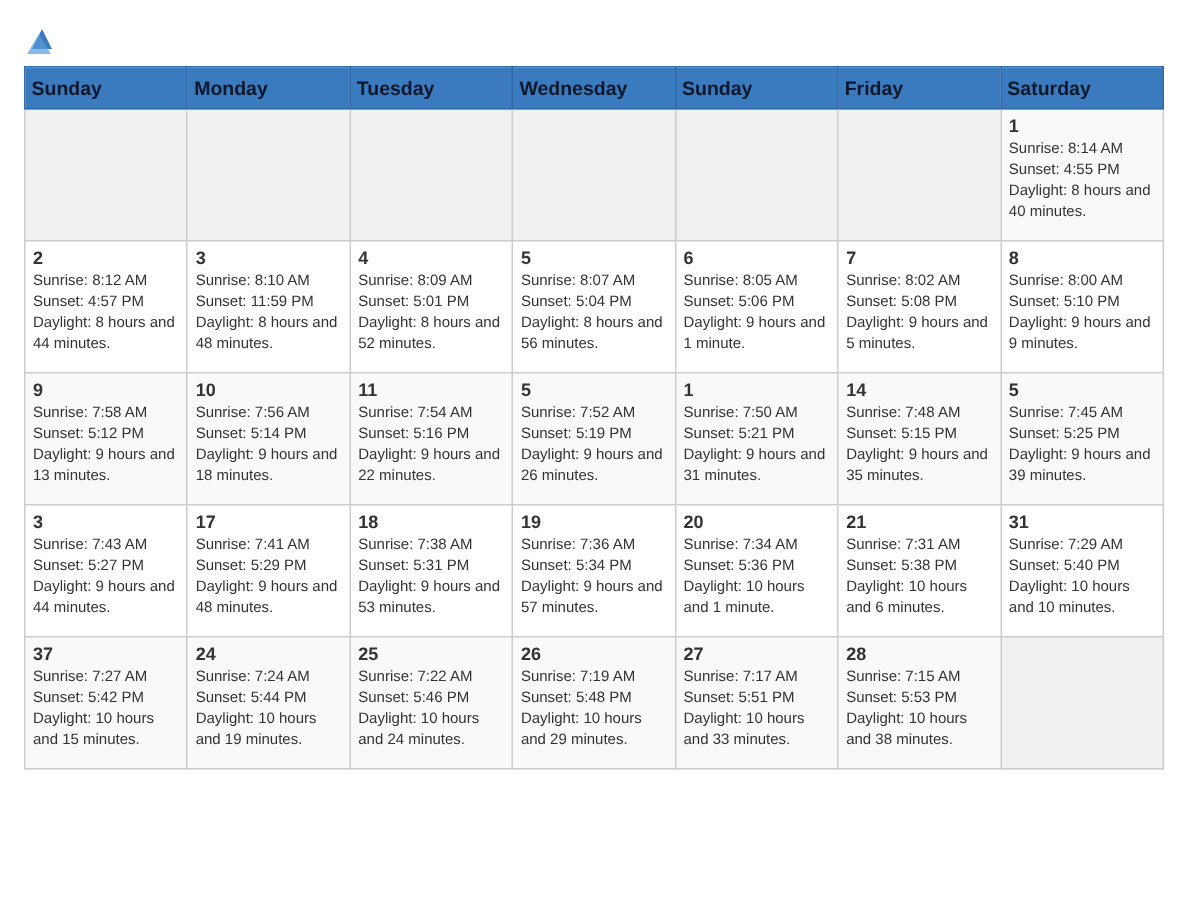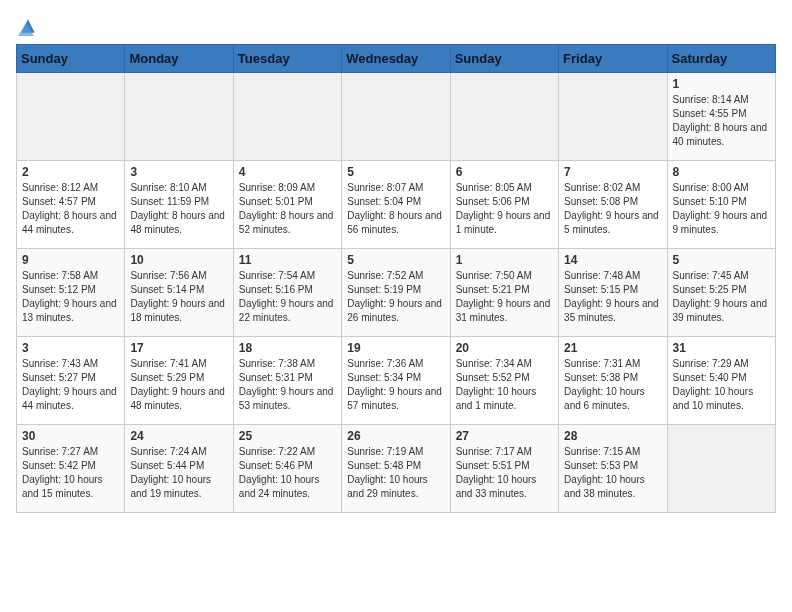--- a/index.html
+++ b/index.html
@@ -239,39 +239,39 @@
         </td>
         <td>
           <span class="day-num">19</span>
           <div class="day-info">Sunrise: 7:36 AM
 Sunset: 5:34 PM
 Daylight: 9 hours and 57 minutes.</div>
         </td>
         <td>
           <span class="day-num">20</span>
           <div class="day-info">Sunrise: 7:34 AM
-Sunset: 5:52 PM
+Sunset: 5:36 PM
 Daylight: 10 hours and 1 minute.</div>
         </td>
         <td>
           <span class="day-num">21</span>
           <div class="day-info">Sunrise: 7:31 AM
 Sunset: 5:38 PM
 Daylight: 10 hours and 6 minutes.</div>
         </td>
         <td>
           <span class="day-num">31</span>
           <div class="day-info">Sunrise: 7:29 AM
 Sunset: 5:40 PM
 Daylight: 10 hours and 10 minutes.</div>
         </td>
       </tr>
       <tr>
         <td>
-          <span class="day-num">30</span>
+          <span class="day-num">37</span>
           <div class="day-info">Sunrise: 7:27 AM
 Sunset: 5:42 PM
 Daylight: 10 hours and 15 minutes.</div>
         </td>
         <td>
           <span class="day-num">24</span>
           <div class="day-info">Sunrise: 7:24 AM
 Sunset: 5:44 PM
 Daylight: 10 hours and 19 minutes.</div>
         </td>

